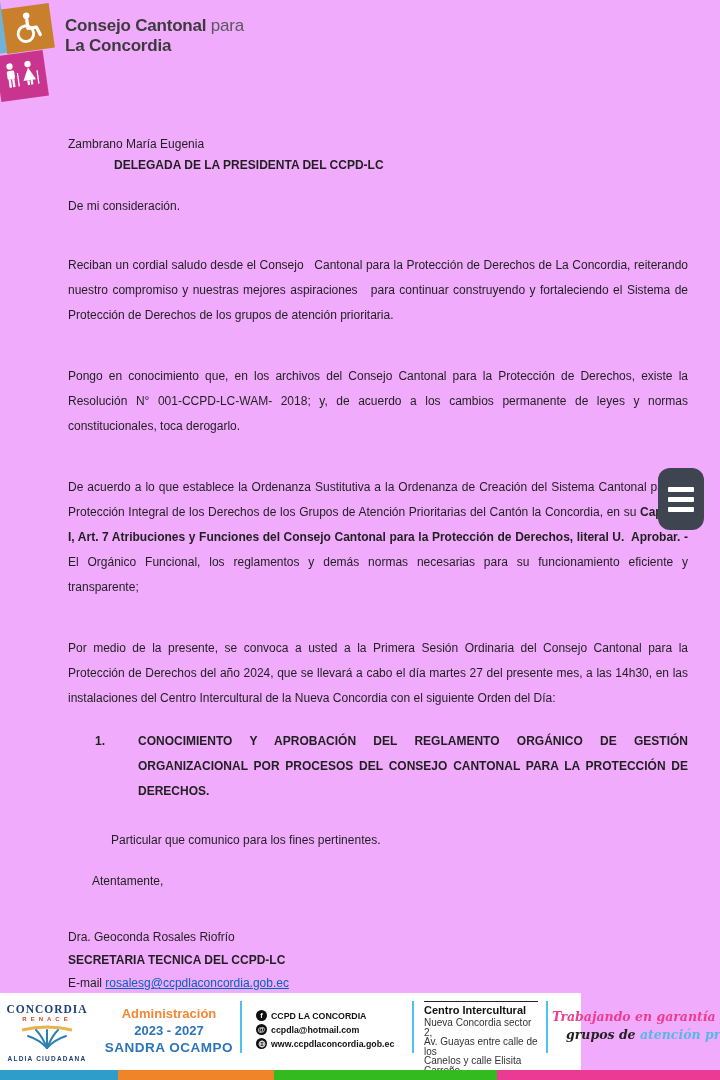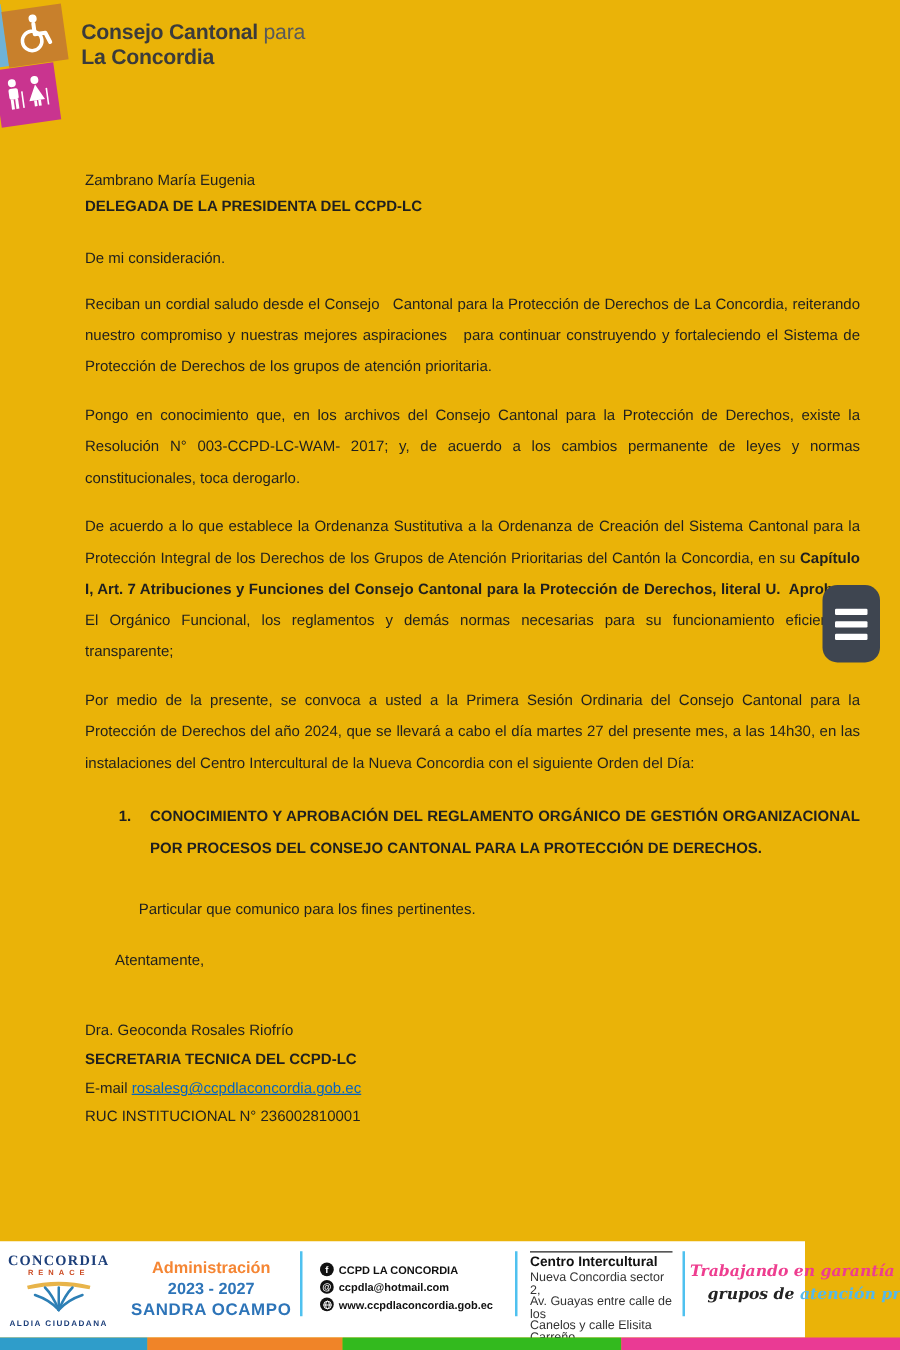--- a/index.html
+++ b/index.html
@@ -1,51 +1,51 @@
 <!DOCTYPE html>
 <html><head>
 <meta charset="utf-8">
 <style>
   html,body{margin:0;padding:0;background:#fff;}
-  .page{position:relative;width:720px;height:1080px;background:#eab308;overflow:hidden;
+  .page{position:relative;width:720px;height:1080px;background:#f0abfc;overflow:hidden;
         font-family:"Liberation Sans",sans-serif;color:#1f1f1f;}
 
   
   .tiles{position:absolute;left:-4px;top:2px;width:62px;height:100px;}
   .tile{position:absolute;display:flex;align-items:center;justify-content:center;}
   .tile-blue{left:-6px;top:2px;width:14px;height:50px;background:#6fb3d8;transform:rotate(-8deg);}
   .tile-orange{left:8px;top:4px;width:48px;height:45px;background:#c8802c;transform:rotate(-8deg);}
   .tile-pink{left:2px;top:51px;width:48px;height:46px;background:#c9348f;transform:rotate(-8deg);}
   .brand-text{position:absolute;left:65px;top:16px;font-size:17px;line-height:20px;
               letter-spacing:-0.2px;color:#58595b;}
   .brand-text b{color:#3b3b3b;}
 
   
   .letter{position:absolute;left:68px;top:134px;width:620px;font-size:12px;}
   .addr-name{line-height:21px;}
-  .addr-title{line-height:21px;font-weight:bold;}
+  .addr-title{line-height:21px;font-weight:bold;margin-left:46px;}
   .salutation{margin-top:20px;line-height:21px;}
-  .para{margin-top:14px;line-height:25px;text-align:justify;white-space:pre-wrap;}
+  .para{margin-top:36px;line-height:25px;text-align:justify;white-space:pre-wrap;}
   .agenda{margin-top:18px;display:flex;font-weight:bold;line-height:25px;padding-left:27px;}
   .agenda .num{flex:0 0 25px;}
-  .agenda .txt{text-align:justify;white-space:pre-wrap;}
+  .agenda .txt{text-align:justify;white-space:pre-wrap;margin-left:18px;}
   .closing{margin-top:26px;line-height:21px;margin-left:43px;}
   .farewell{margin-top:20px;line-height:21px;margin-left:24px;}
   .sig{margin-top:34px;line-height:23px;}
   .sig .bold{font-weight:bold;}
   .sig a{color:#0563c1;text-decoration:underline;}
 
   
   .fab{position:absolute;left:658px;top:468px;width:46px;height:62px;border:none;
        background:#3e4550;border-radius:12px;display:flex;flex-direction:column;
        align-items:center;justify-content:center;gap:5px;cursor:pointer;}
   .fab .bar{width:26px;height:5px;background:#fff;border-radius:1px;}
 
   
-  .footer{position:absolute;left:0;top:993px;width:644px;height:77px;background:#fff;}
+  .footer{position:absolute;left:0;top:993px;width:581px;height:77px;background:#fff;}
   .f-sep{position:absolute;top:8px;width:2px;height:52px;background:#4fc1ef;}
   .alcaldia{position:absolute;left:-12px;top:10px;width:118px;text-align:center;}
   .alc-top{font-family:"Liberation Serif",serif;font-weight:bold;color:#1d3f7a;
            font-size:11.5px;letter-spacing:1px;}
   .alc-renace{color:#cc4a22;font-size:6px;font-weight:bold;letter-spacing:4px;margin-top:1px;}
   .alc-bottom{font-size:6.5px;font-weight:bold;color:#1d3f7a;letter-spacing:1.2px;margin-top:1px;}
   .admin{position:absolute;left:100px;top:13px;width:138px;text-align:center;font-weight:bold;}
   .admin-1{color:#f58634;font-size:13px;}
   .admin-2{color:#2d74b8;font-size:13px;margin-top:2px;}
   .admin-3{color:#2d74b8;font-size:13.5px;margin-top:2px;letter-spacing:0.5px;}
@@ -111,21 +111,21 @@
       <div><b>La Concordia</b></div>
     </div>
   </header>
 
   <main class="letter">
     <div class="addr-name">Zambrano María Eugenia</div>
     <div class="addr-title">DELEGADA DE LA PRESIDENTA DEL CCPD-LC</div>
     <div class="salutation">De mi consideración.</div>
 
     <p class="para">Reciban un cordial saludo desde el Consejo   Cantonal para la Protección de Derechos de La Concordia, reiterando nuestro compromiso y nuestras mejores aspiraciones   para continuar construyendo y fortaleciendo el Sistema de Protección de Derechos de los grupos de atención prioritaria.</p>
-    <p class="para">Pongo en conocimiento que, en los archivos del Consejo Cantonal para la Protección de Derechos, existe la Resolución N° 003-CCPD-LC-WAM- 2017; y, de acuerdo a los cambios permanente de leyes y normas constitucionales, toca derogarlo.</p>
+    <p class="para">Pongo en conocimiento que, en los archivos del Consejo Cantonal para la Protección de Derechos, existe la Resolución N° 001-CCPD-LC-WAM- 2018; y, de acuerdo a los cambios permanente de leyes y normas constitucionales, toca derogarlo.</p>
     <p class="para"><span>De acuerdo a lo que establece la Ordenanza Sustitutiva a la Ordenanza de Creación del Sistema Cantonal para la Protección Integral de los Derechos de los Grupos de Atención Prioritarias del Cantón la Concordia, en su </span><b>Capítulo I, Art. 7 Atribuciones y Funciones del Consejo Cantonal para la Protección de Derechos, literal U.  Aprobar. - </b><span>El Orgánico Funcional, los reglamentos y demás normas necesarias para su funcionamiento eficiente y transparente;</span></p>
     <p class="para">Por medio de la presente, se convoca a usted a la Primera Sesión Ordinaria del Consejo Cantonal para la Protección de Derechos del año 2024, que se llevará a cabo el día martes 27 del presente mes, a las 14h30, en las instalaciones del Centro Intercultural de la Nueva Concordia con el siguiente Orden del Día:</p>
 
     <div class="agenda">
       <span class="num">1.</span>
       <span class="txt">CONOCIMIENTO Y APROBACIÓN DEL REGLAMENTO ORGÁNICO DE GESTIÓN ORGANIZACIONAL POR PROCESOS DEL CONSEJO CANTONAL PARA LA PROTECCIÓN DE DERECHOS.</span>
     </div>
 
     <div class="closing">Particular que comunico para los fines pertinentes.</div>
     <div class="farewell">Atentamente,</div>

